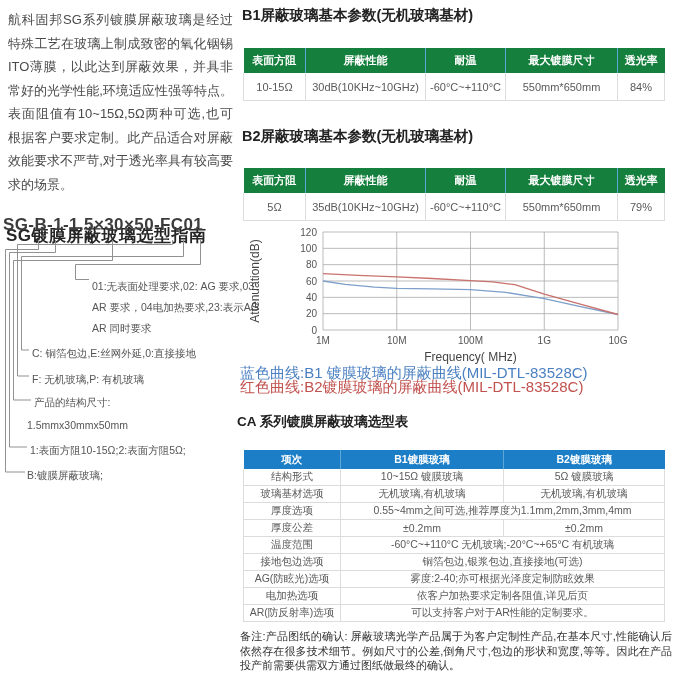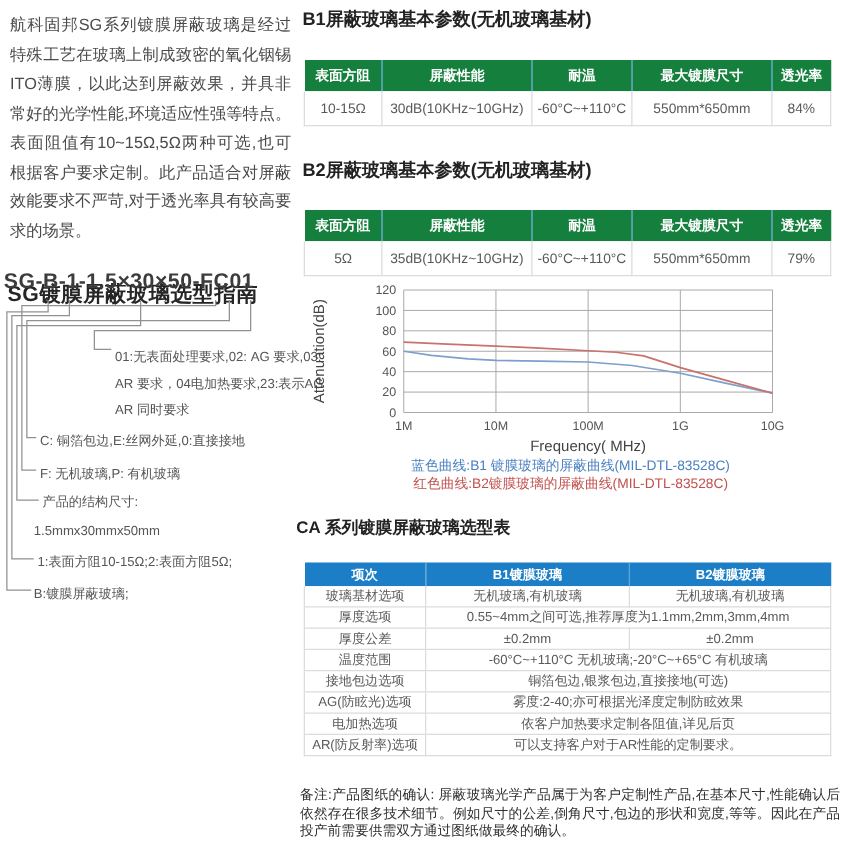--- a/index.html
+++ b/index.html
@@ -58,22 +58,22 @@
   }
   .ca-table th:first-child{border-left:none;}
   .ca-table td{
     background:#fff;color:#595959;font-size:10.5px;height:16px;
     text-align:center;border:1px solid #dcdcdc;border-top:none;padding:0 2px;
     white-space:nowrap;
   }
 
   
   .chart-captions{
-    left:240px;top:366px;width:433px;text-align:center;
-    font-size:11px;line-height:14px;white-space:nowrap;
+    left:240px;top:366px;width:433px;text-align:left;
+    font-size:15px;line-height:14px;white-space:nowrap;
   }
 
   .note{
     left:240px;top:629px;width:432px;
     font-size:11px;line-height:14.5px;color:#2f2f2f;text-align:justify;
   }
 </style>
 </head>
 <body>
 
@@ -209,20 +209,25 @@
     </colgroup>
   <thead>
     <tr>
       <th>项次</th>
       <th>B1镀膜玻璃</th>
       <th>B2镀膜玻璃</th>
     </tr>
   </thead>
   <tbody>
       <tr>
+        <td>结构形式</td>
+        <td>10~15Ω 镀膜玻璃</td>
+        <td>5Ω 镀膜玻璃</td>
+      </tr>
+      <tr>
         <td>玻璃基材选项</td>
         <td>无机玻璃,有机玻璃</td>
         <td>无机玻璃,有机玻璃</td>
       </tr>
       <tr>
         <td>厚度选项</td>
         <td colspan="2">0.55~4mm之间可选,推荐厚度为1.1mm,2mm,3mm,4mm</td>
       </tr>
       <tr>
         <td>厚度公差</td>

